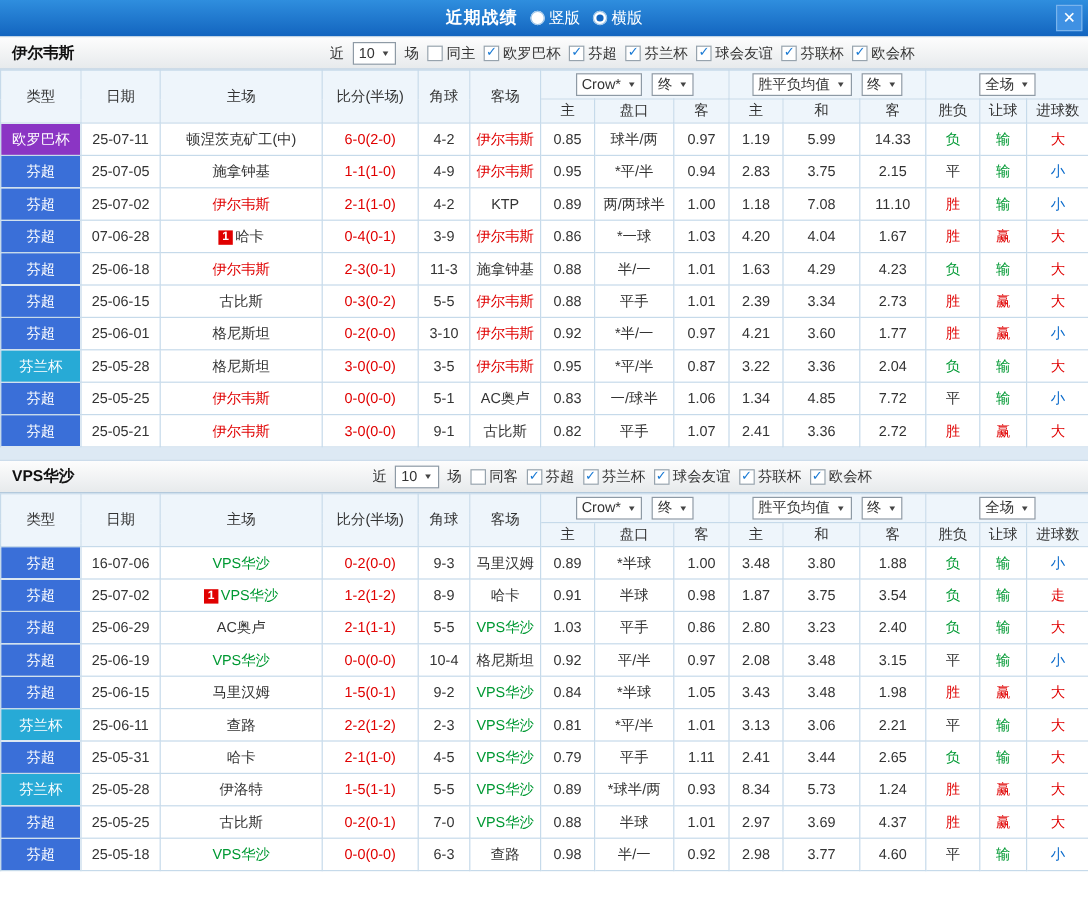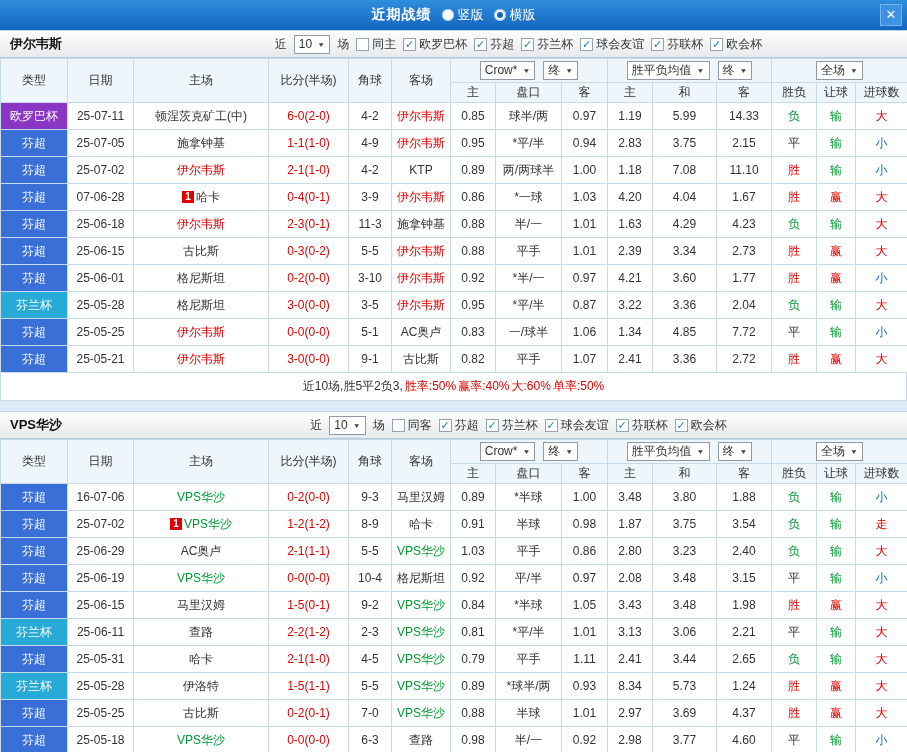--- a/index.html
+++ b/index.html
@@ -366,27 +366,20 @@
             <td class="num">1.07</td>
             <td class="num">2.41</td>
             <td class="num">3.36</td>
             <td class="num">2.72</td>
             <td class="res" style="color: rgb(224, 0, 0);">胜</td>
             <td class="res" style="color: rgb(224, 0, 0);">赢</td>
             <td class="res" style="color: rgb(224, 0, 0);">大</td>
           </tr>
         </tbody>
       </table>
-      <div class="summary">
-        <span style="color: rgb(51, 51, 51);">近10场,胜5平2负3, </span>
-        <span style="color: rgb(224, 0, 0);">胜率:50% </span>
-        <span style="color: rgb(224, 0, 0);">赢率:40% </span>
-        <span style="color: rgb(224, 0, 0);">大:60% </span>
-        <span style="color: rgb(224, 0, 0);">单率:50%</span>
-      </div>
     </div>
   <div class="gap"></div>
   <div class="section">
       <div class="team-row">
         <span class="team-name">VPS华沙</span>
         <span class="filters">
           <span class="flabel">近</span>
           <span class="dd">
             <span class="dd-label">10</span>
             <span class="dd-arrow">▼</span>

